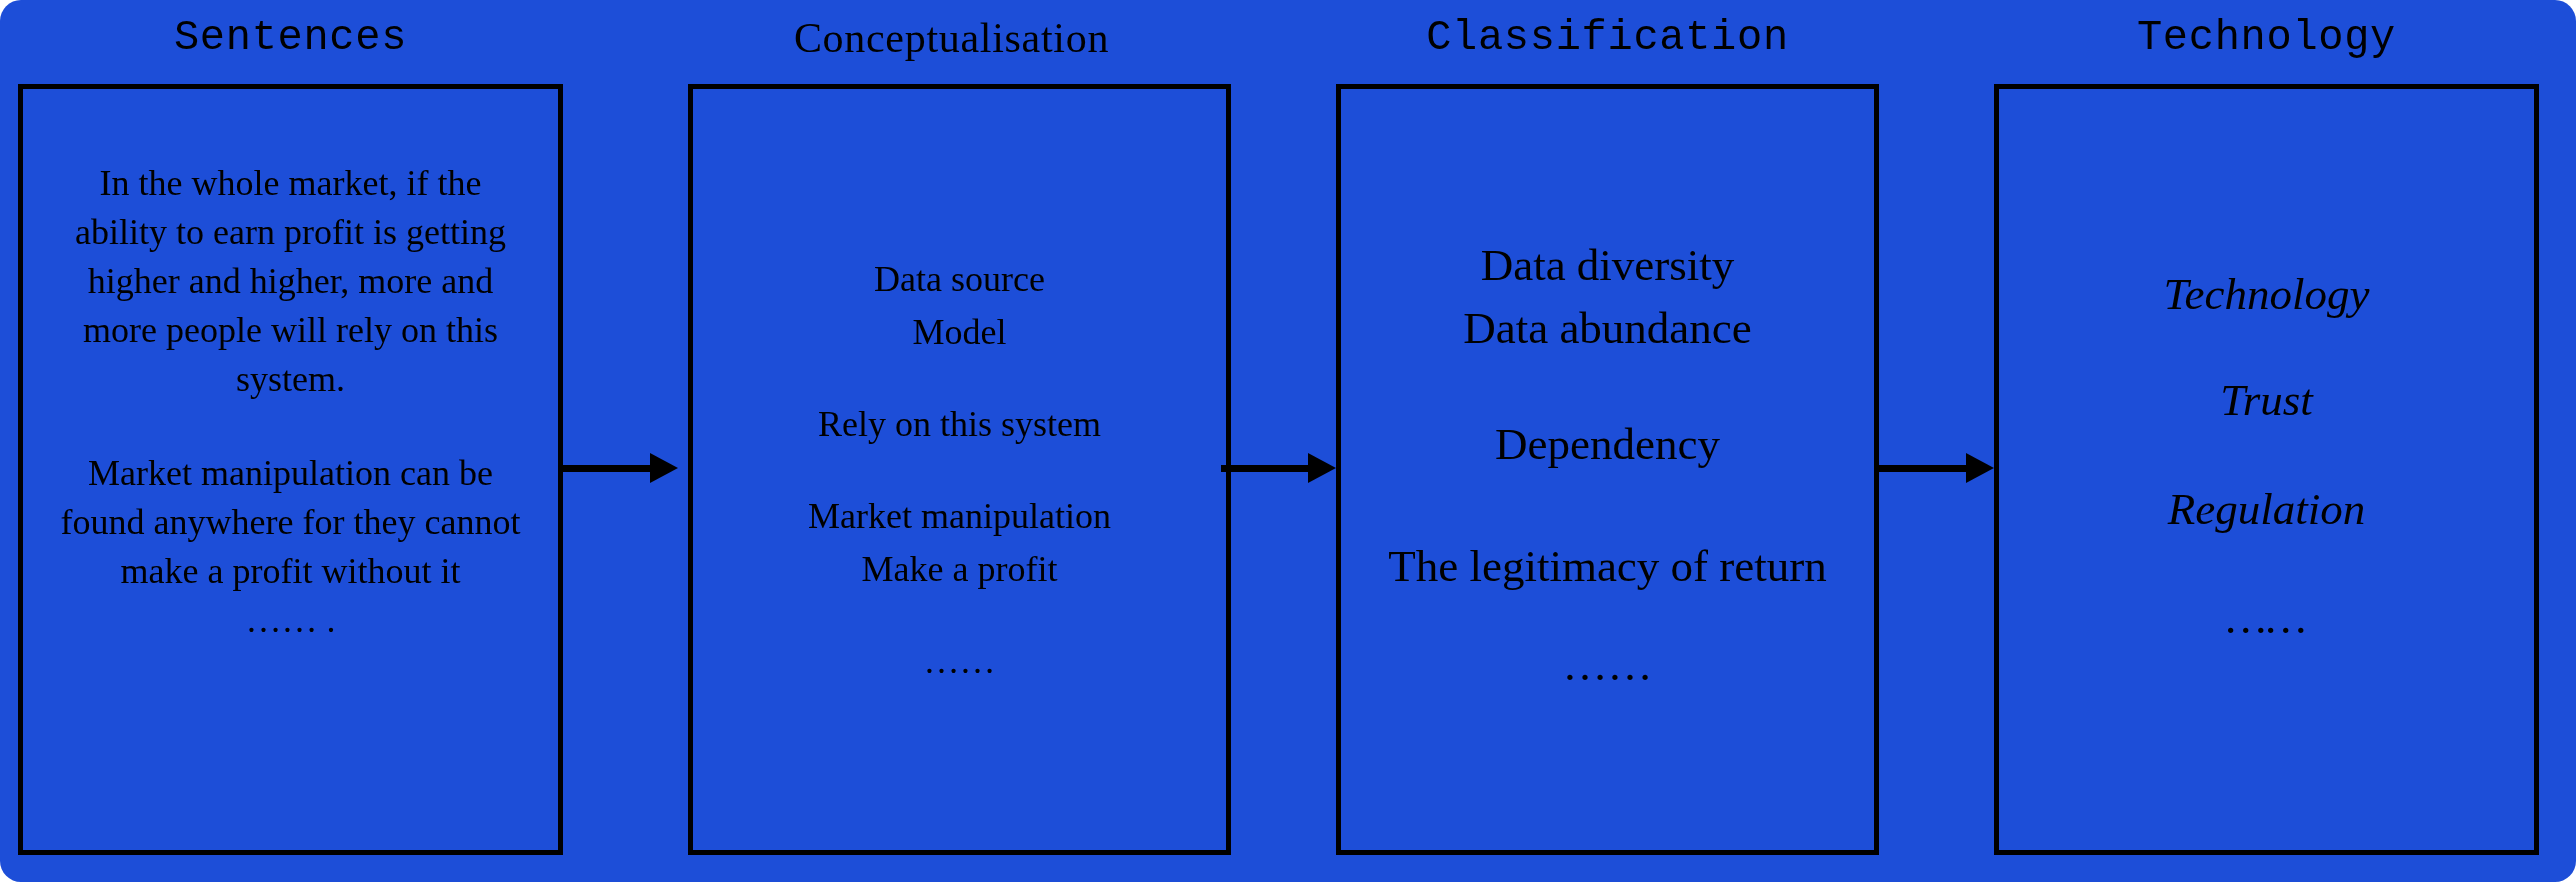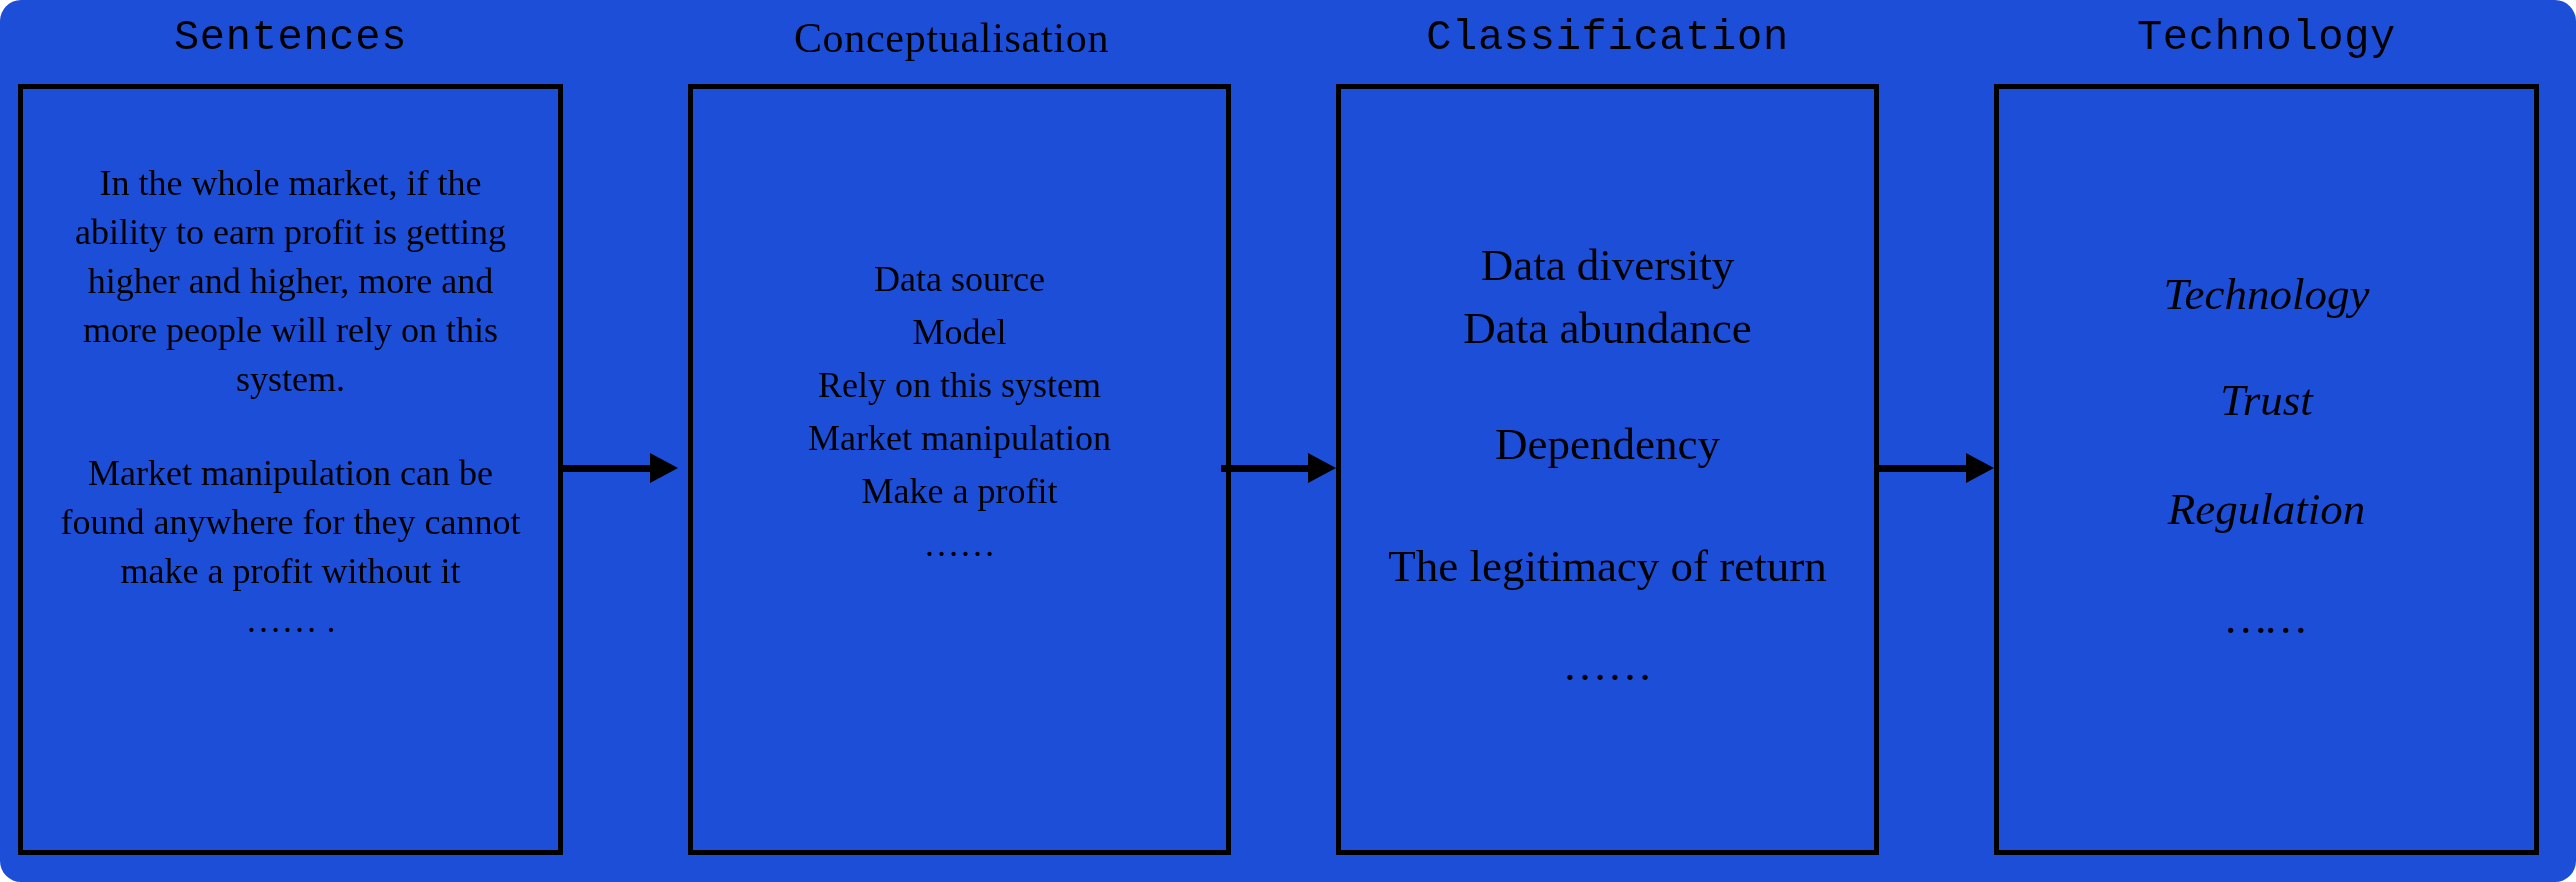--- a/index.html
+++ b/index.html
@@ -48,21 +48,21 @@
 
   
   .b1 { padding-top: 36px; font-size: 36px; }
   .b1 .line { line-height: 49px; }
   .b1 .para-2 { margin-top: 34px; }
   .b1 .para-3 { margin-top: 45px; }
 
   
   .b2 { padding-top: 164px; font-size: 36px; }
   .b2 .line { line-height: 53px; }
-  .b2 .group-2, .b2 .group-3, .b2 .group-4 { }
+  .b2 .group-2, .b2 .group-3, .b2 .group-4 { margin-top: 39px; }
 
   
   .b3 { padding-top: 145px; font-size: 45px; }
   .b3 .line { line-height: 63px; }
   .b3 .group-2 { margin-top: 53px; }
   .b3 .group-3 { margin-top: 59px; }
   .b3 .group-4 { margin-top: 36px; }
 
   
   .b4 { padding-top: 174px; font-size: 45px; }

